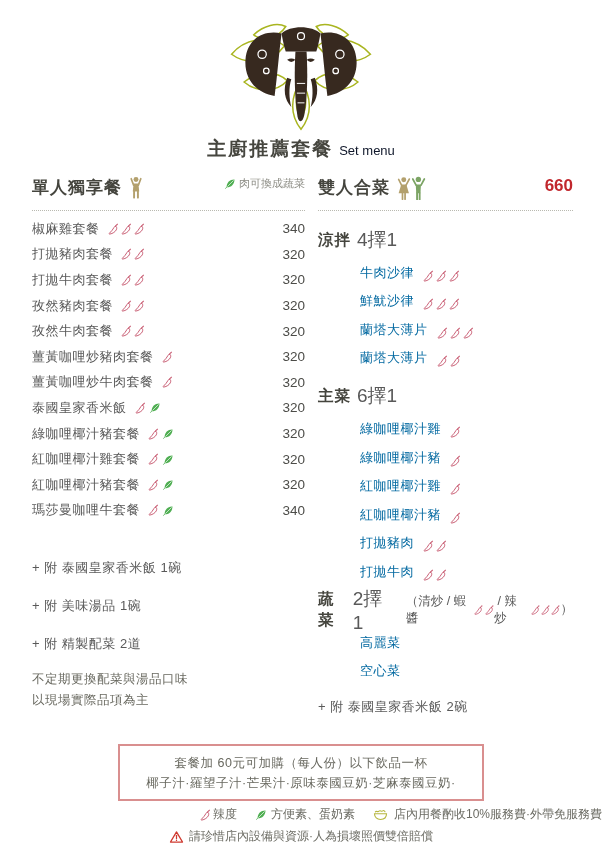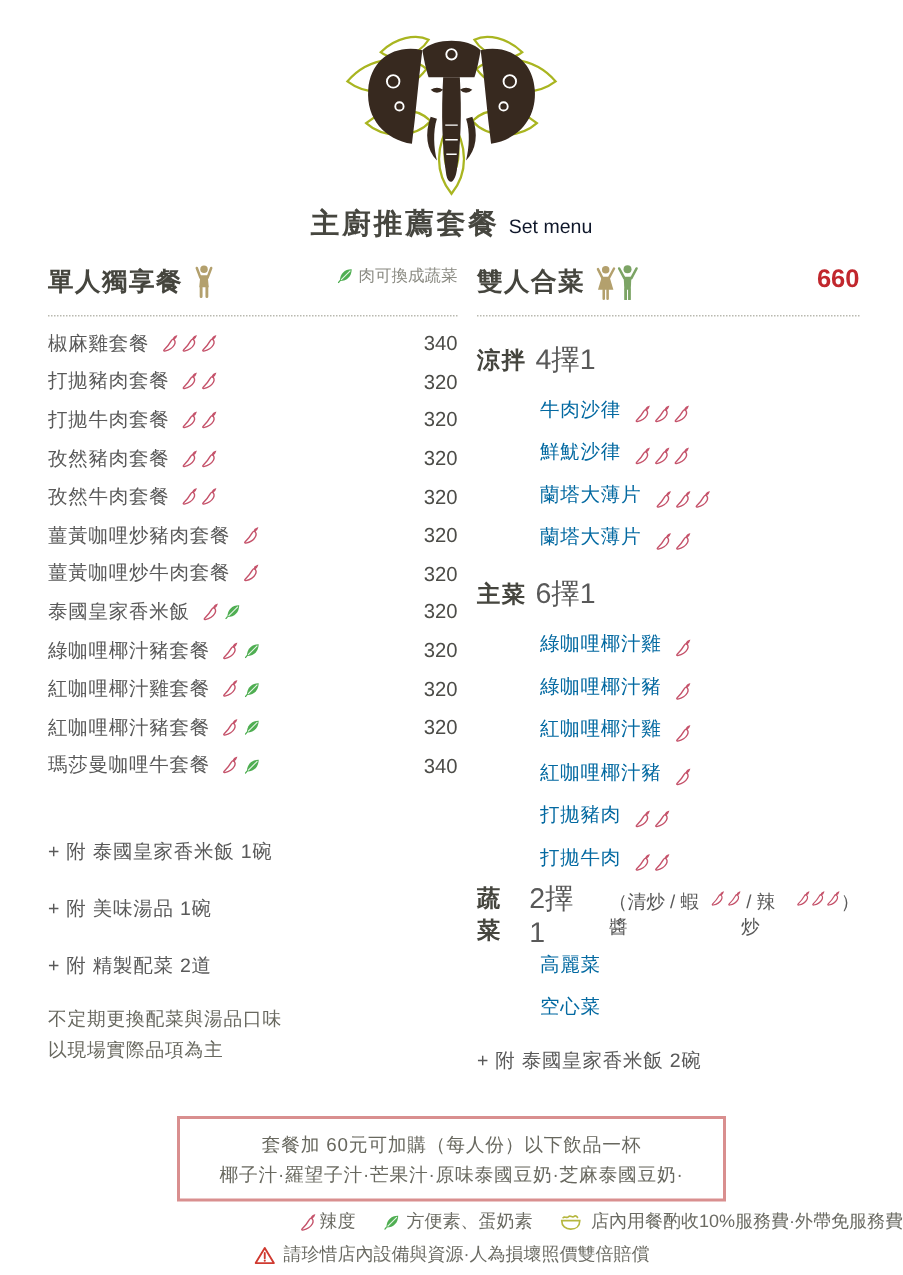--- a/index.html
+++ b/index.html
@@ -36,21 +36,21 @@
 
   .includes{margin-top:26px;}
   .inc-line{height:38px;display:flex;align-items:center;font-size:13px;color:#595959;letter-spacing:.5px;}
   .footnote{margin-top:6px;font-size:12.5px;color:#68685f;line-height:21px;letter-spacing:.5px;}
 
   
   .sec{margin-top:16px;}
   .sec-header{display:flex;align-items:center;height:26px;}
   .sec-title{font-family:"Liberation Serif","DejaVu Serif",serif;font-size:15.5px;font-weight:bold;color:#45453e;letter-spacing:1px;}
   .sec-pick{font-size:19px;color:#595959;margin-left:6px;}
-  .sec-opts{font-size:12.5px;color:#595959;margin-left:18px;display:flex;gap:2px;}
+  .sec-opts{font-size:12.5px;color:#595959;margin-left:18px;display:flex;align-items:center;gap:2px;}
   .r-item{margin-left:42px;height:28.6px;display:flex;align-items:flex-end;font-size:13px;color:#0369a1;letter-spacing:.5px;}
   .r-item .i-ic{margin-left:8px;}
   .include-line{margin-top:18px;font-size:13px;color:#595959;letter-spacing:.5px;}
 
   
   .promo-box{position:absolute;left:118px;top:744px;width:366px;box-sizing:border-box;
              border:2px solid #d98f8f;text-align:center;font-size:12.5px;color:#68685f;
              line-height:20px;padding:7px 4px 6px 4px;letter-spacing:.5px;}
 
   

